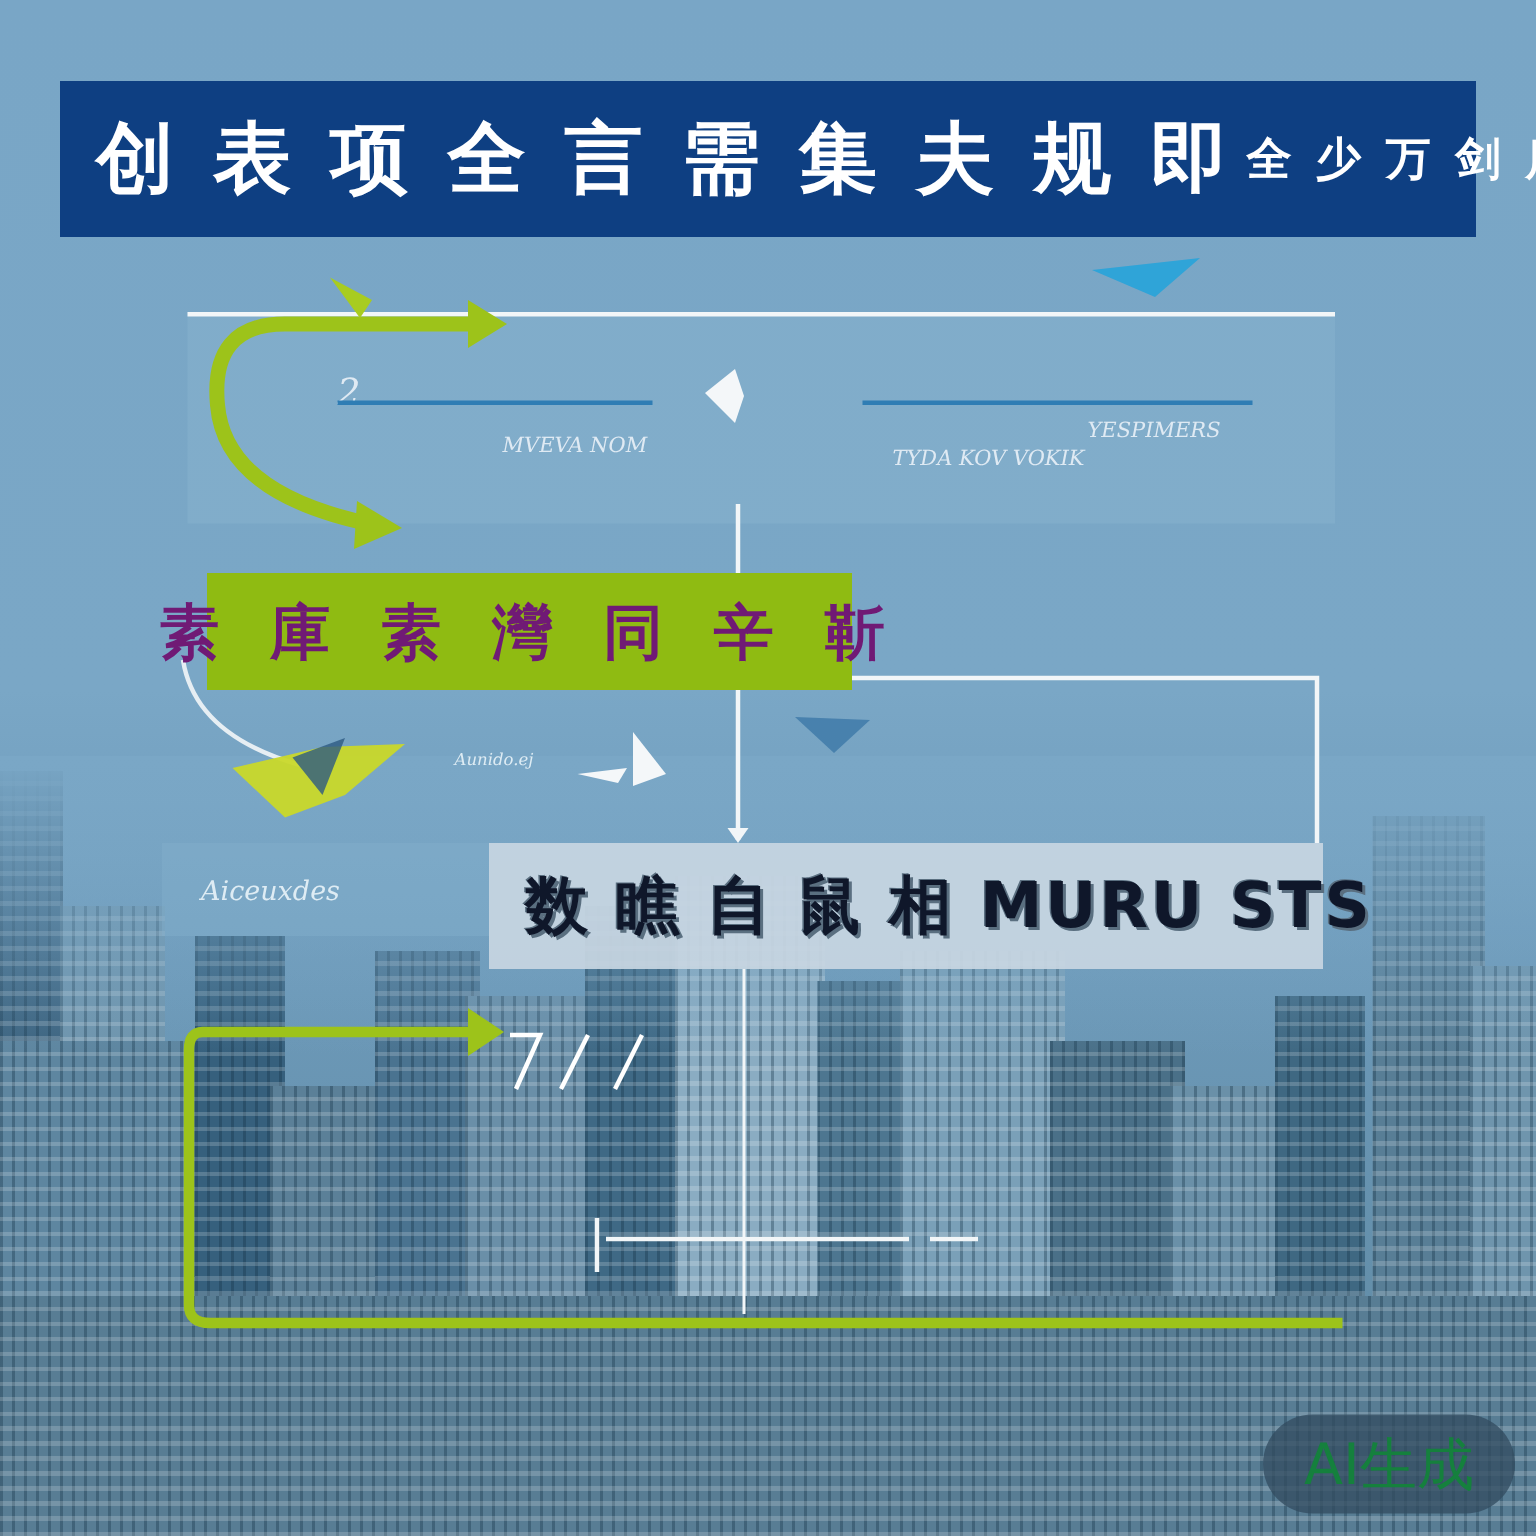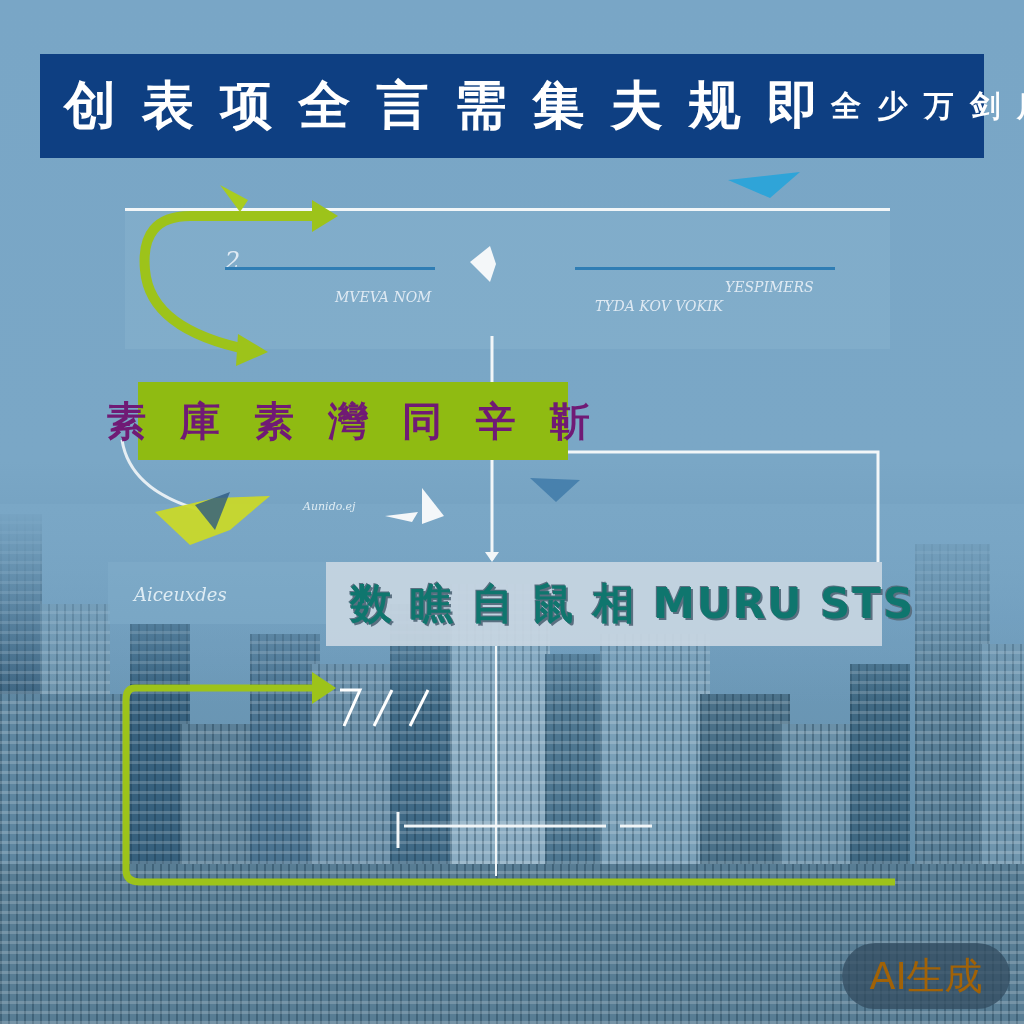--- a/index.html
+++ b/index.html
@@ -32,27 +32,27 @@
   .panel-sub { color: rgba(240,245,250,0.85); font-size:14px; font-family:"DejaVu Serif", serif; font-style:italic; }
 
   
   .green-box { left:138px; top:382px; width:430px; height:78px; background:#8fbb12;
     display:flex; align-items:center; justify-content:center; }
   .green-text { color:#701a75; font-size:40px; font-weight:bold; letter-spacing:10px; white-space:nowrap; }
 
   
   .grey-box { left:326px; top:562px; width:556px; height:84px; background:rgba(200,214,226,0.92);
     display:flex; align-items:center; padding-left:24px; box-sizing:border-box; }
-  .grey-text { color:#0f766e; font-size:42px; font-weight:bold; letter-spacing:2px;
+  .grey-text { color:#0f172a; font-size:42px; font-weight:bold; letter-spacing:2px;
     text-shadow: 2px 2px 0 #5a6f80, -1px -1px 0 #5a6f80; white-space:nowrap; }
 
   
   .ai-badge { left:842px; top:943px; width:168px; height:66px; border-radius:33px;
     background: rgba(50,75,95,0.75); display:flex; align-items:center; justify-content:center; }
-  .ai-text { color:#a16207; font-size:38px; }
+  .ai-text { color:#15803d; font-size:38px; }
 
   .script { color: rgba(240,248,252,0.85); font-family:"DejaVu Serif", serif; font-style:italic; }
 </style>
 </head>
 <body>
 
 <div class="skyline">
   <div class="bldg" style="left:0;width:42px;height:510px;background-color:#3d6480;"></div>
   <div class="bldg" style="left:40px;width:70px;height:420px;background-color:#6f95ad;"></div>
   <div class="bldg" style="left:0;width:140px;height:330px;background-color:#5e86a0;"></div>

